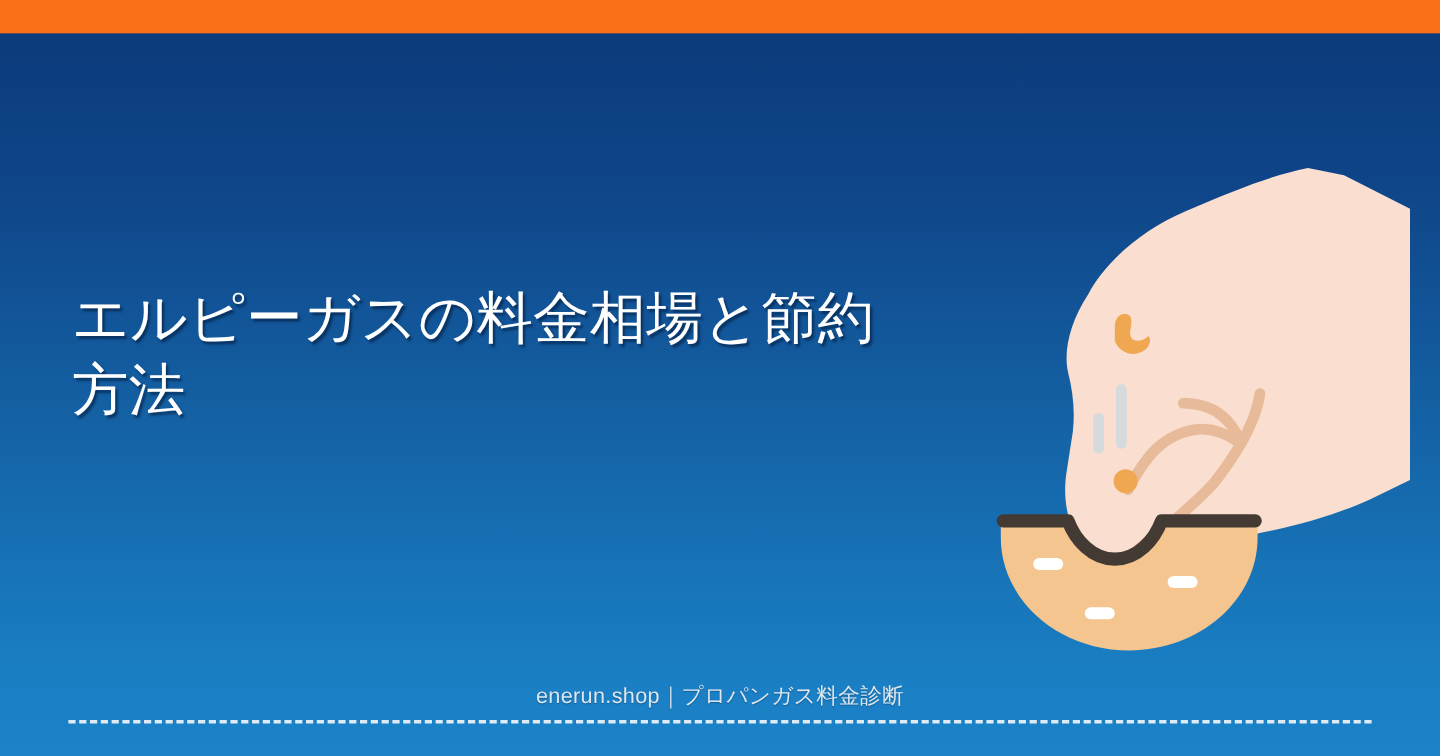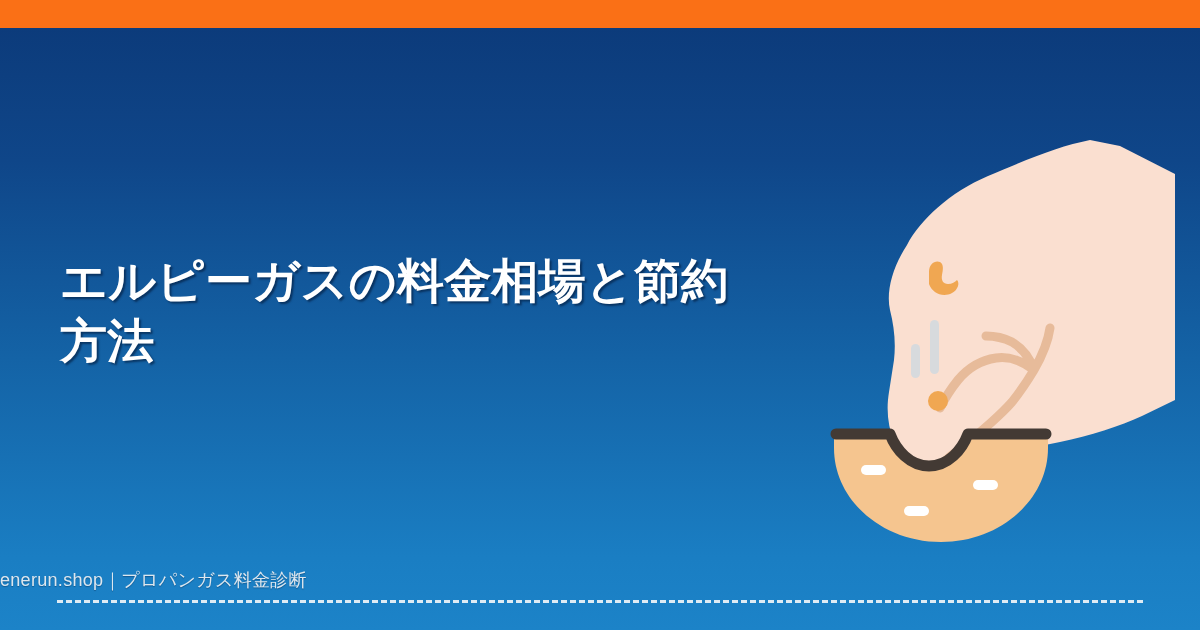--- a/index.html
+++ b/index.html
@@ -29,35 +29,36 @@
     position: absolute;
     left: 0;
     top: 28px;
     width: 1200px;
     height: 602px;
     background: linear-gradient(to bottom, #0c3b7b 0%, #0f4689 22%, #1463a6 55%, #1a7ec3 88%, #1c83c8 100%);
   }
   .headline {
     position: absolute;
     left: 60px;
-    top: 251px;
+    top: 235px;
     width: 700px;
     color: #ffffff;
     font-size: 47px;
     line-height: 1.28;
-    font-weight: 700;
+    font-weight: 400;
     letter-spacing: 0.2px;
     text-shadow: 2px 2px 2px rgba(0, 20, 50, 0.55);
     white-space: pre-wrap;
   }
   .footer-wrap {
     position: absolute;
     left: 0;
     top: 568px;
     width: 1200px;
+    text-align: center;
   }
   .footer-text {
     display: inline-block;
     color: #dde7ef;
     font-size: 18px;
     line-height: 24px;
     letter-spacing: 0.3px;
     text-shadow: 0 1px 1px rgba(0, 20, 50, 0.35);
   }
   .divider {

